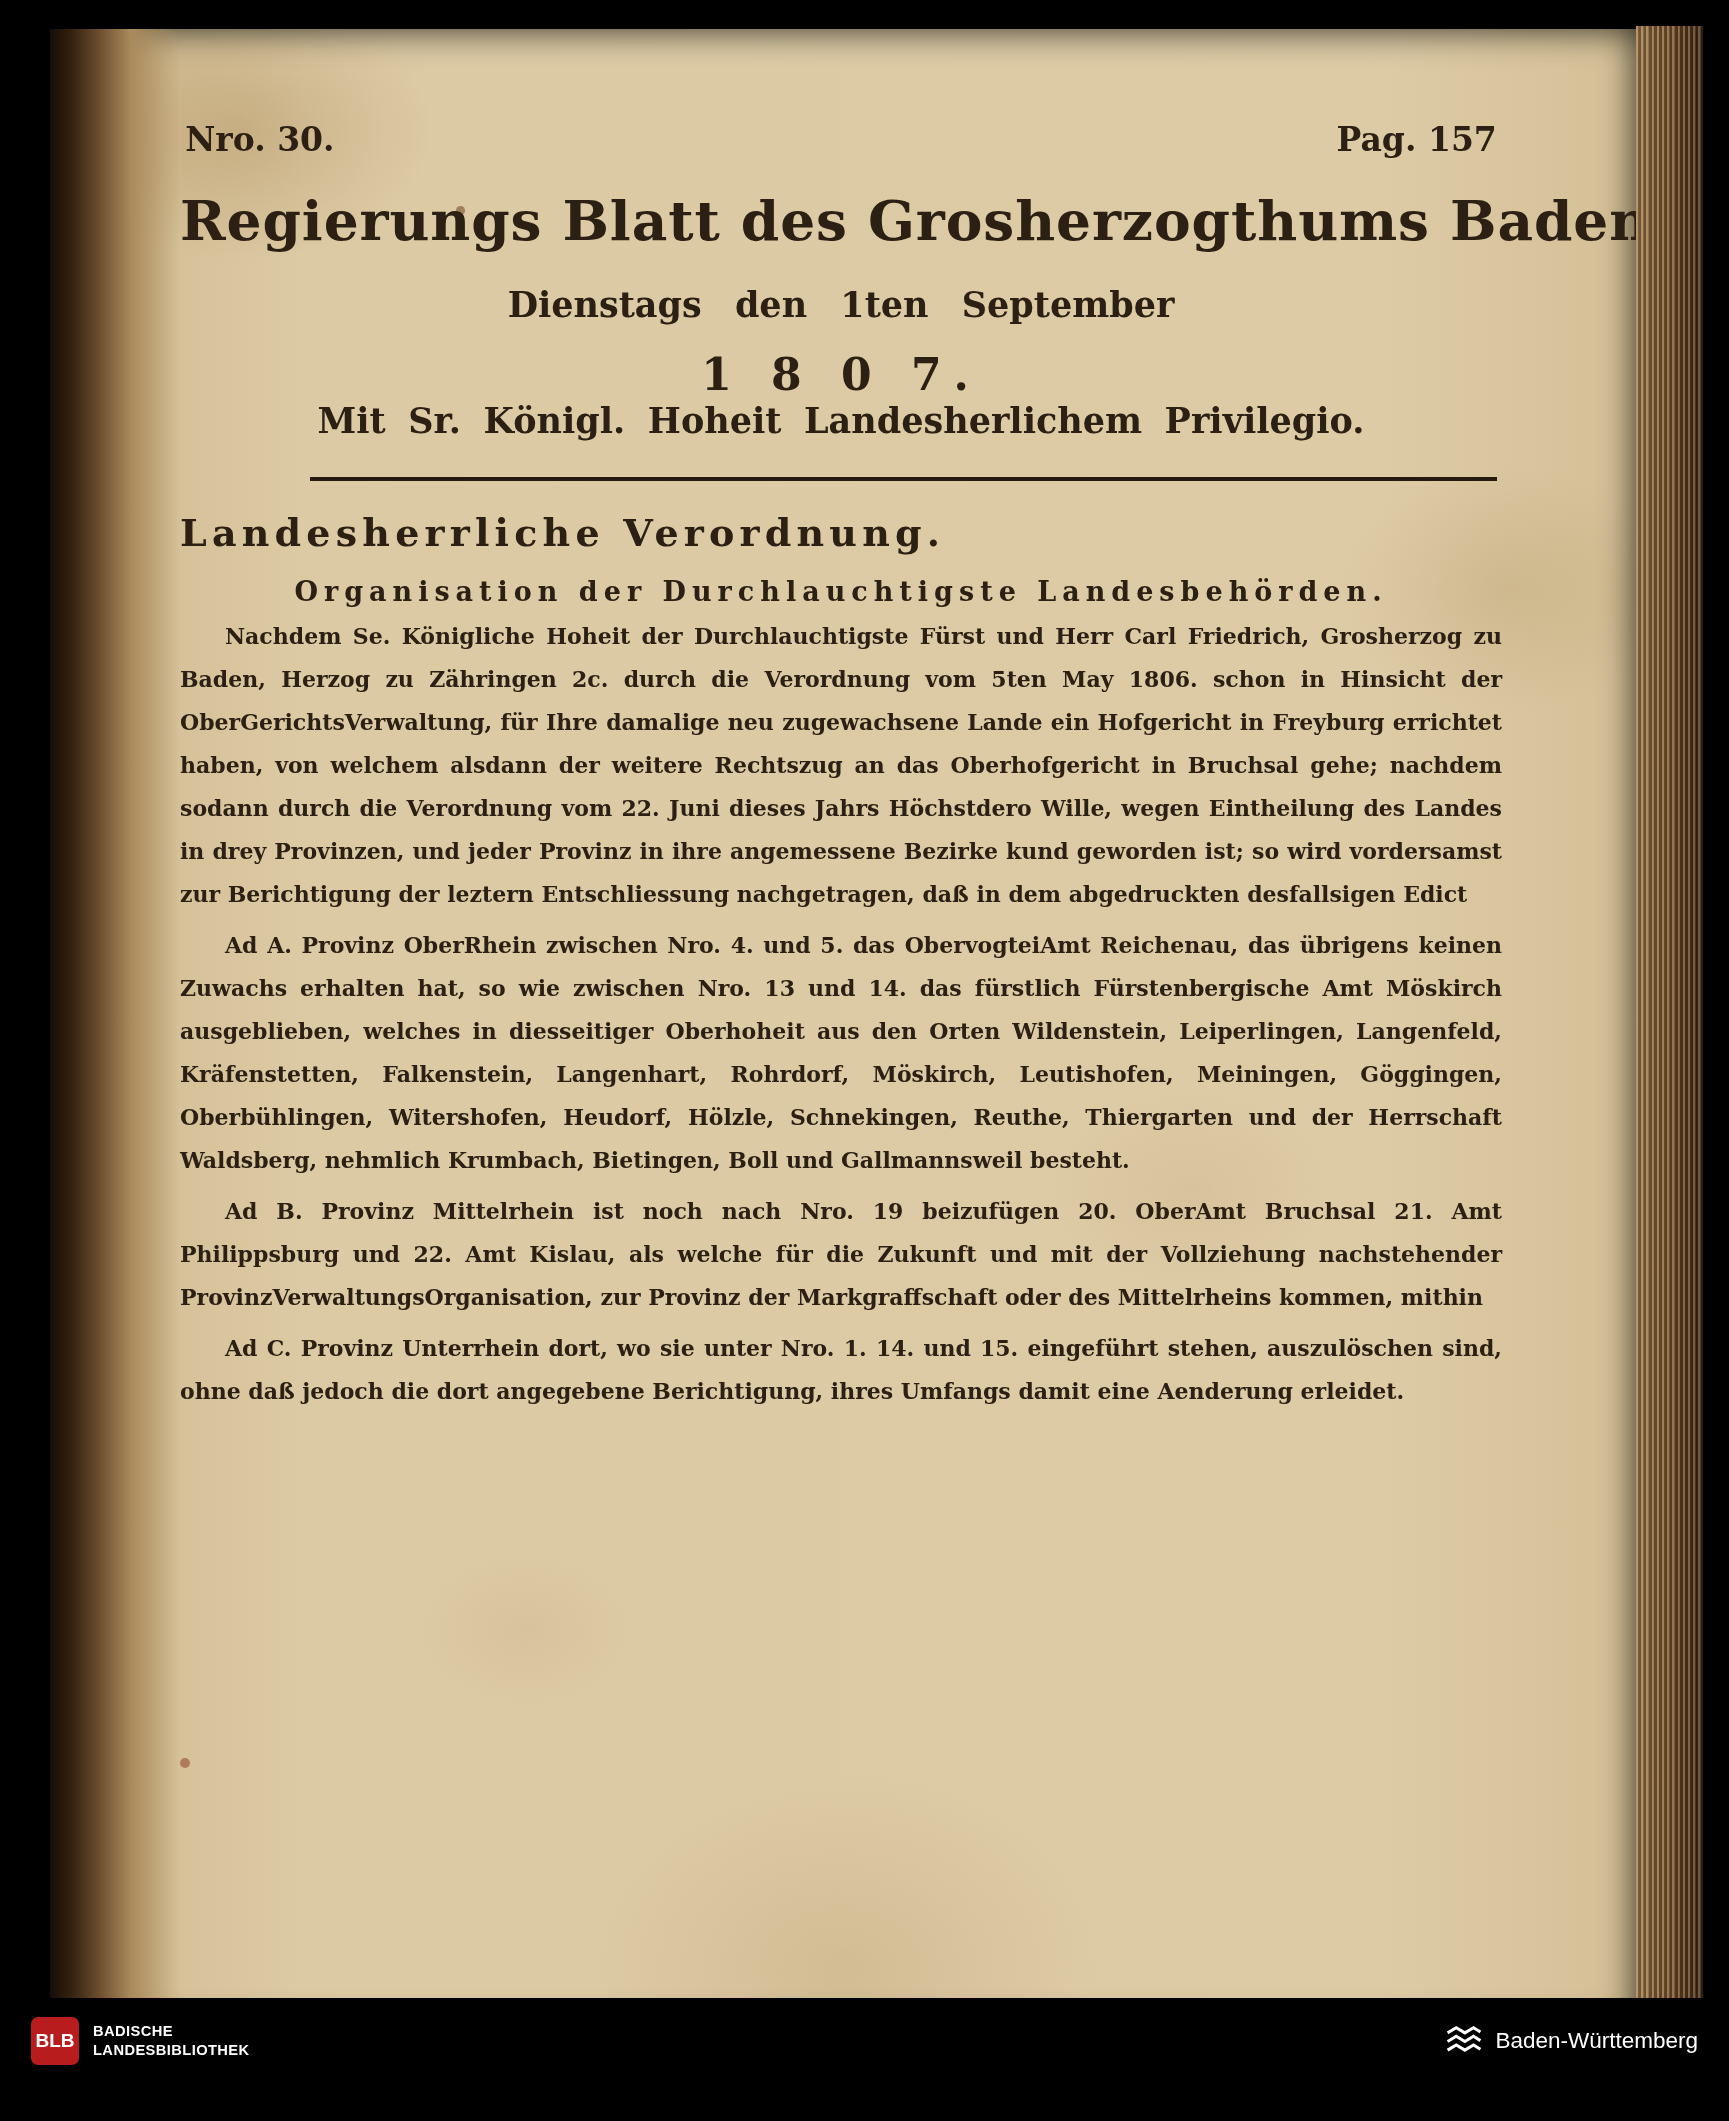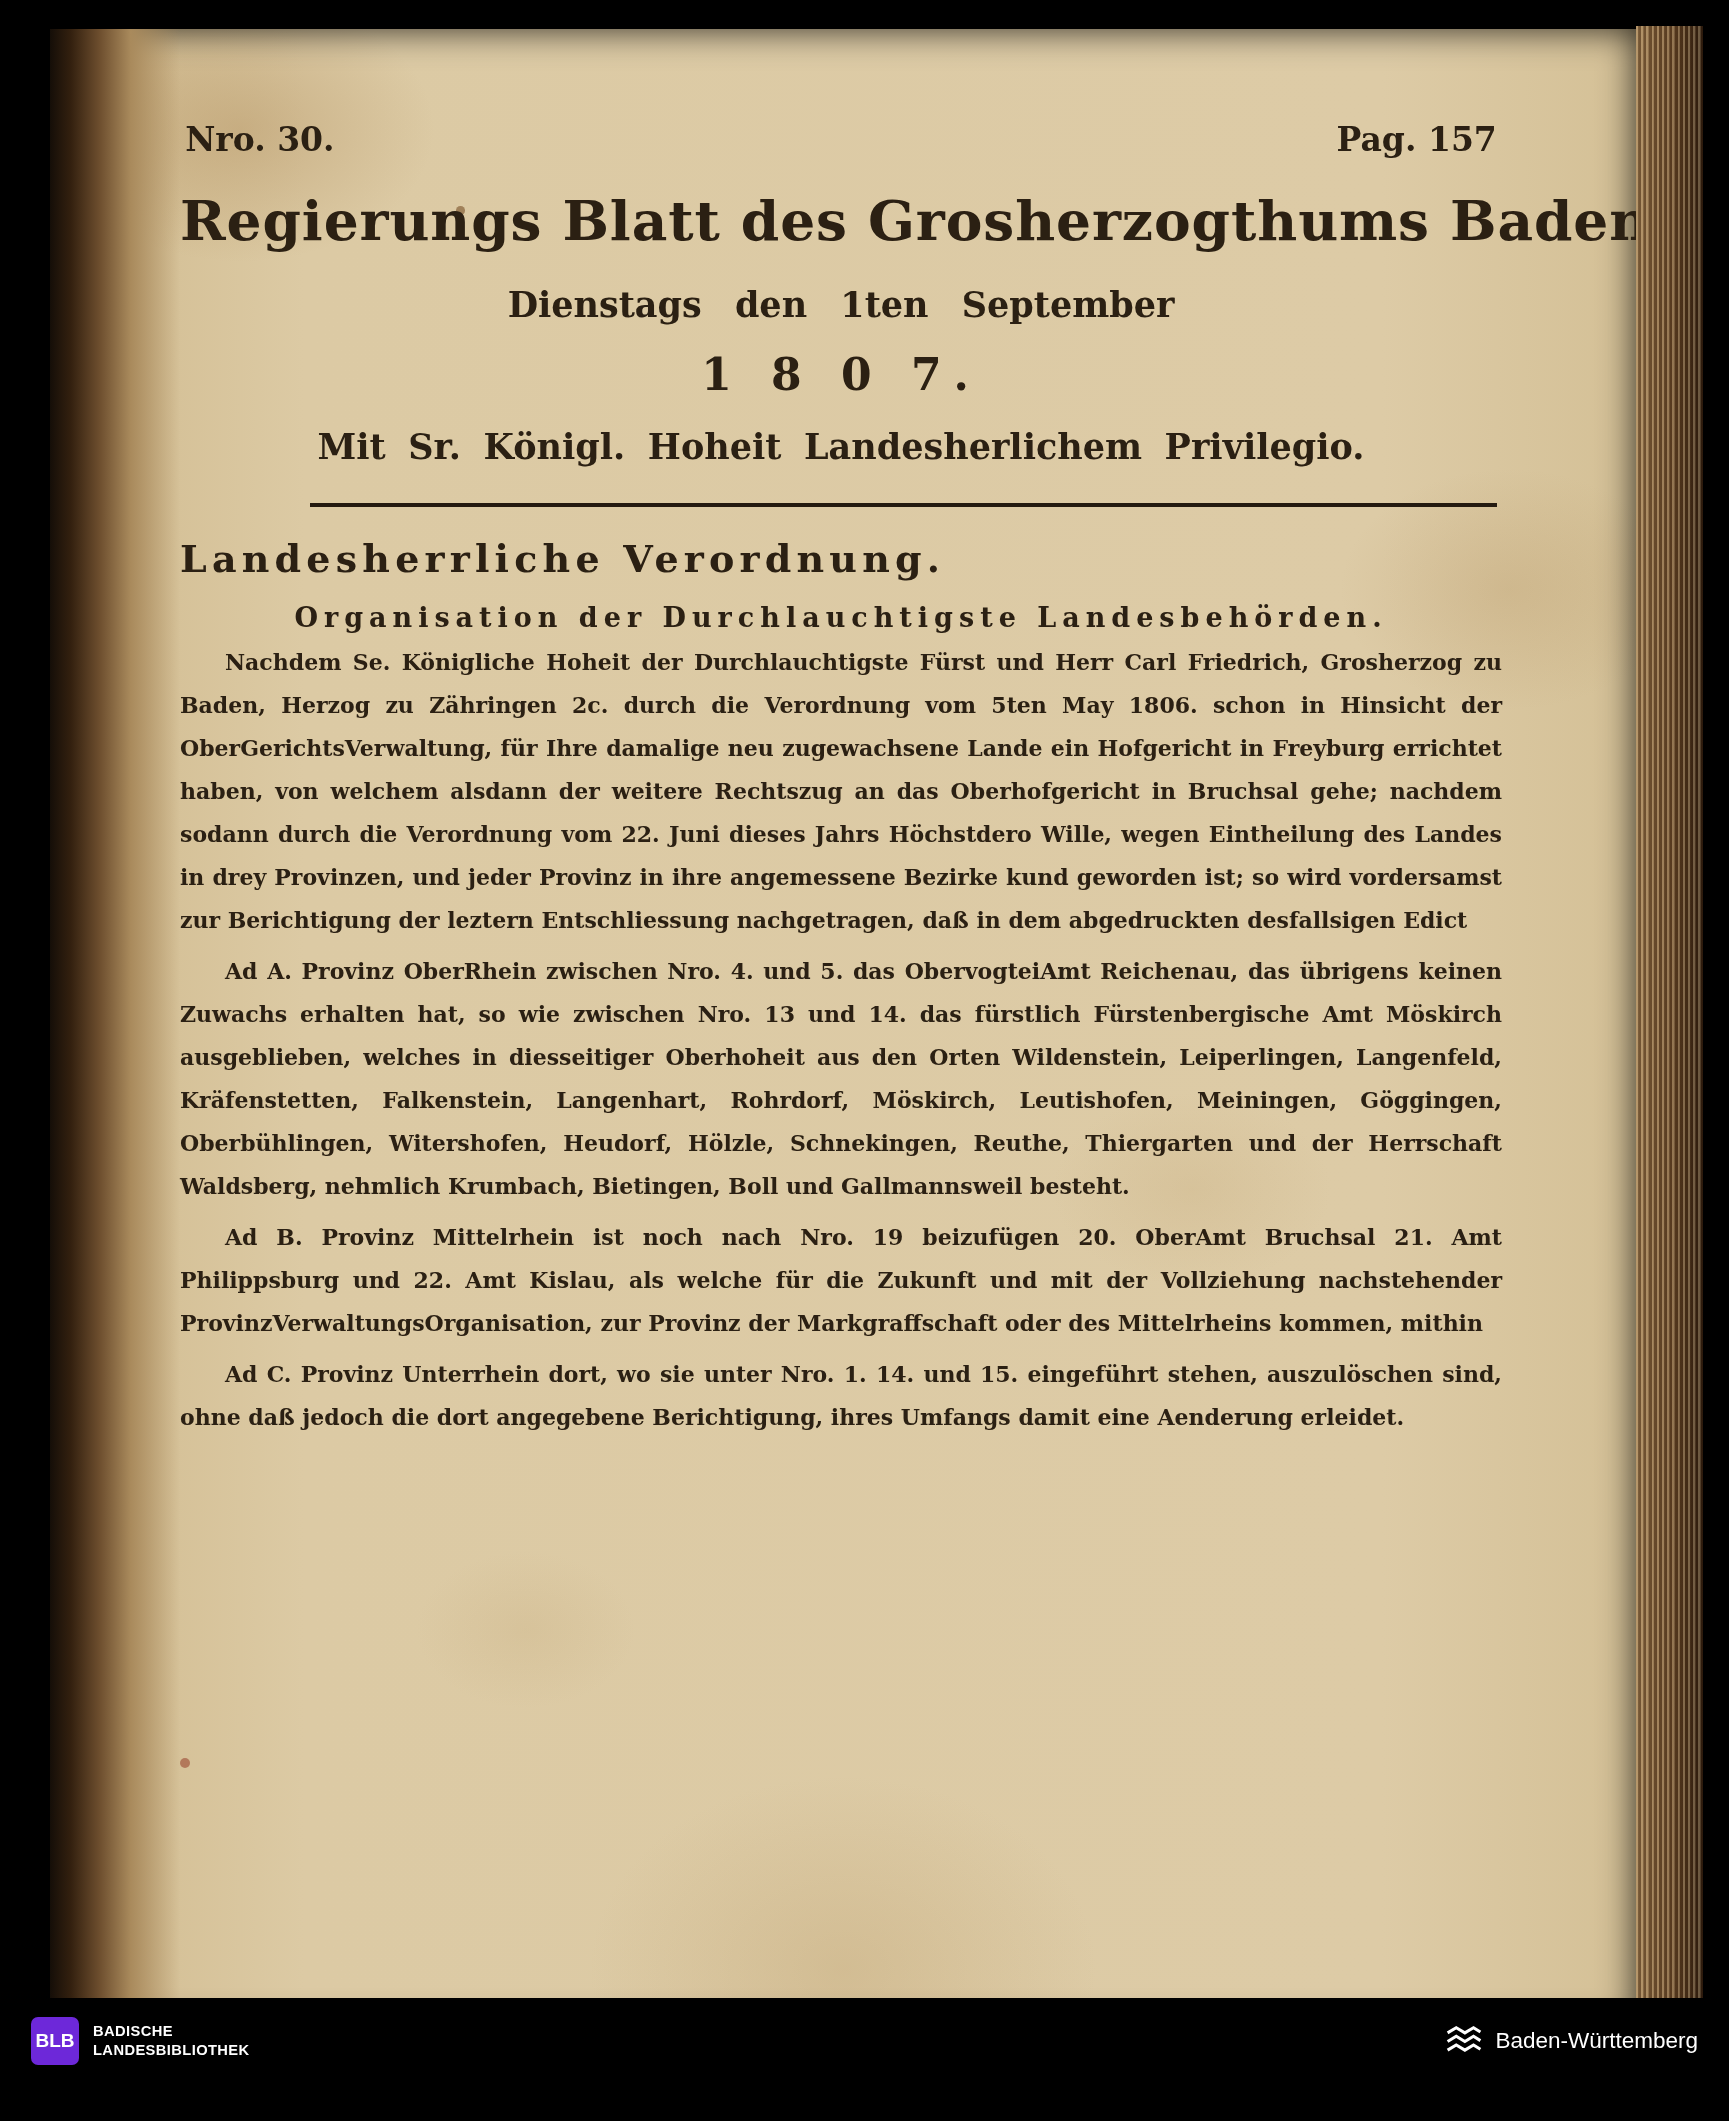--- a/index.html
+++ b/index.html
@@ -111,21 +111,20 @@
     word-spacing: 21px;
   }
   .yearline {
     margin-top: 24px;
     text-align: center;
     font-size: 44px;
     font-weight: bold;
     letter-spacing: 12px;
   }
   .privilege {
-    margin-top: 26px;
     text-align: center;
     font-size: 35px;
     font-weight: bold;
     word-spacing: 10.4px;
   }
   .rule {
     height: 4.3px;
     background: #241a10;
     margin: 36px 5.2px 29px 130px;
   }
@@ -167,21 +166,21 @@
     box-sizing: border-box;
     font-family: "Liberation Sans", sans-serif;
   }
   .footer-left {
     display: flex;
     align-items: center;
   }
   .blb-logo {
     width: 48px;
     height: 48px;
-    background: #6d28d9;
+    background: #b91c1c;
     color: #ffffff;
     display: flex;
     align-items: center;
     justify-content: center;
     font-weight: bold;
     font-size: 19px;
     border-radius: 7px;
   }
   .inst {
     margin-left: 14px;

